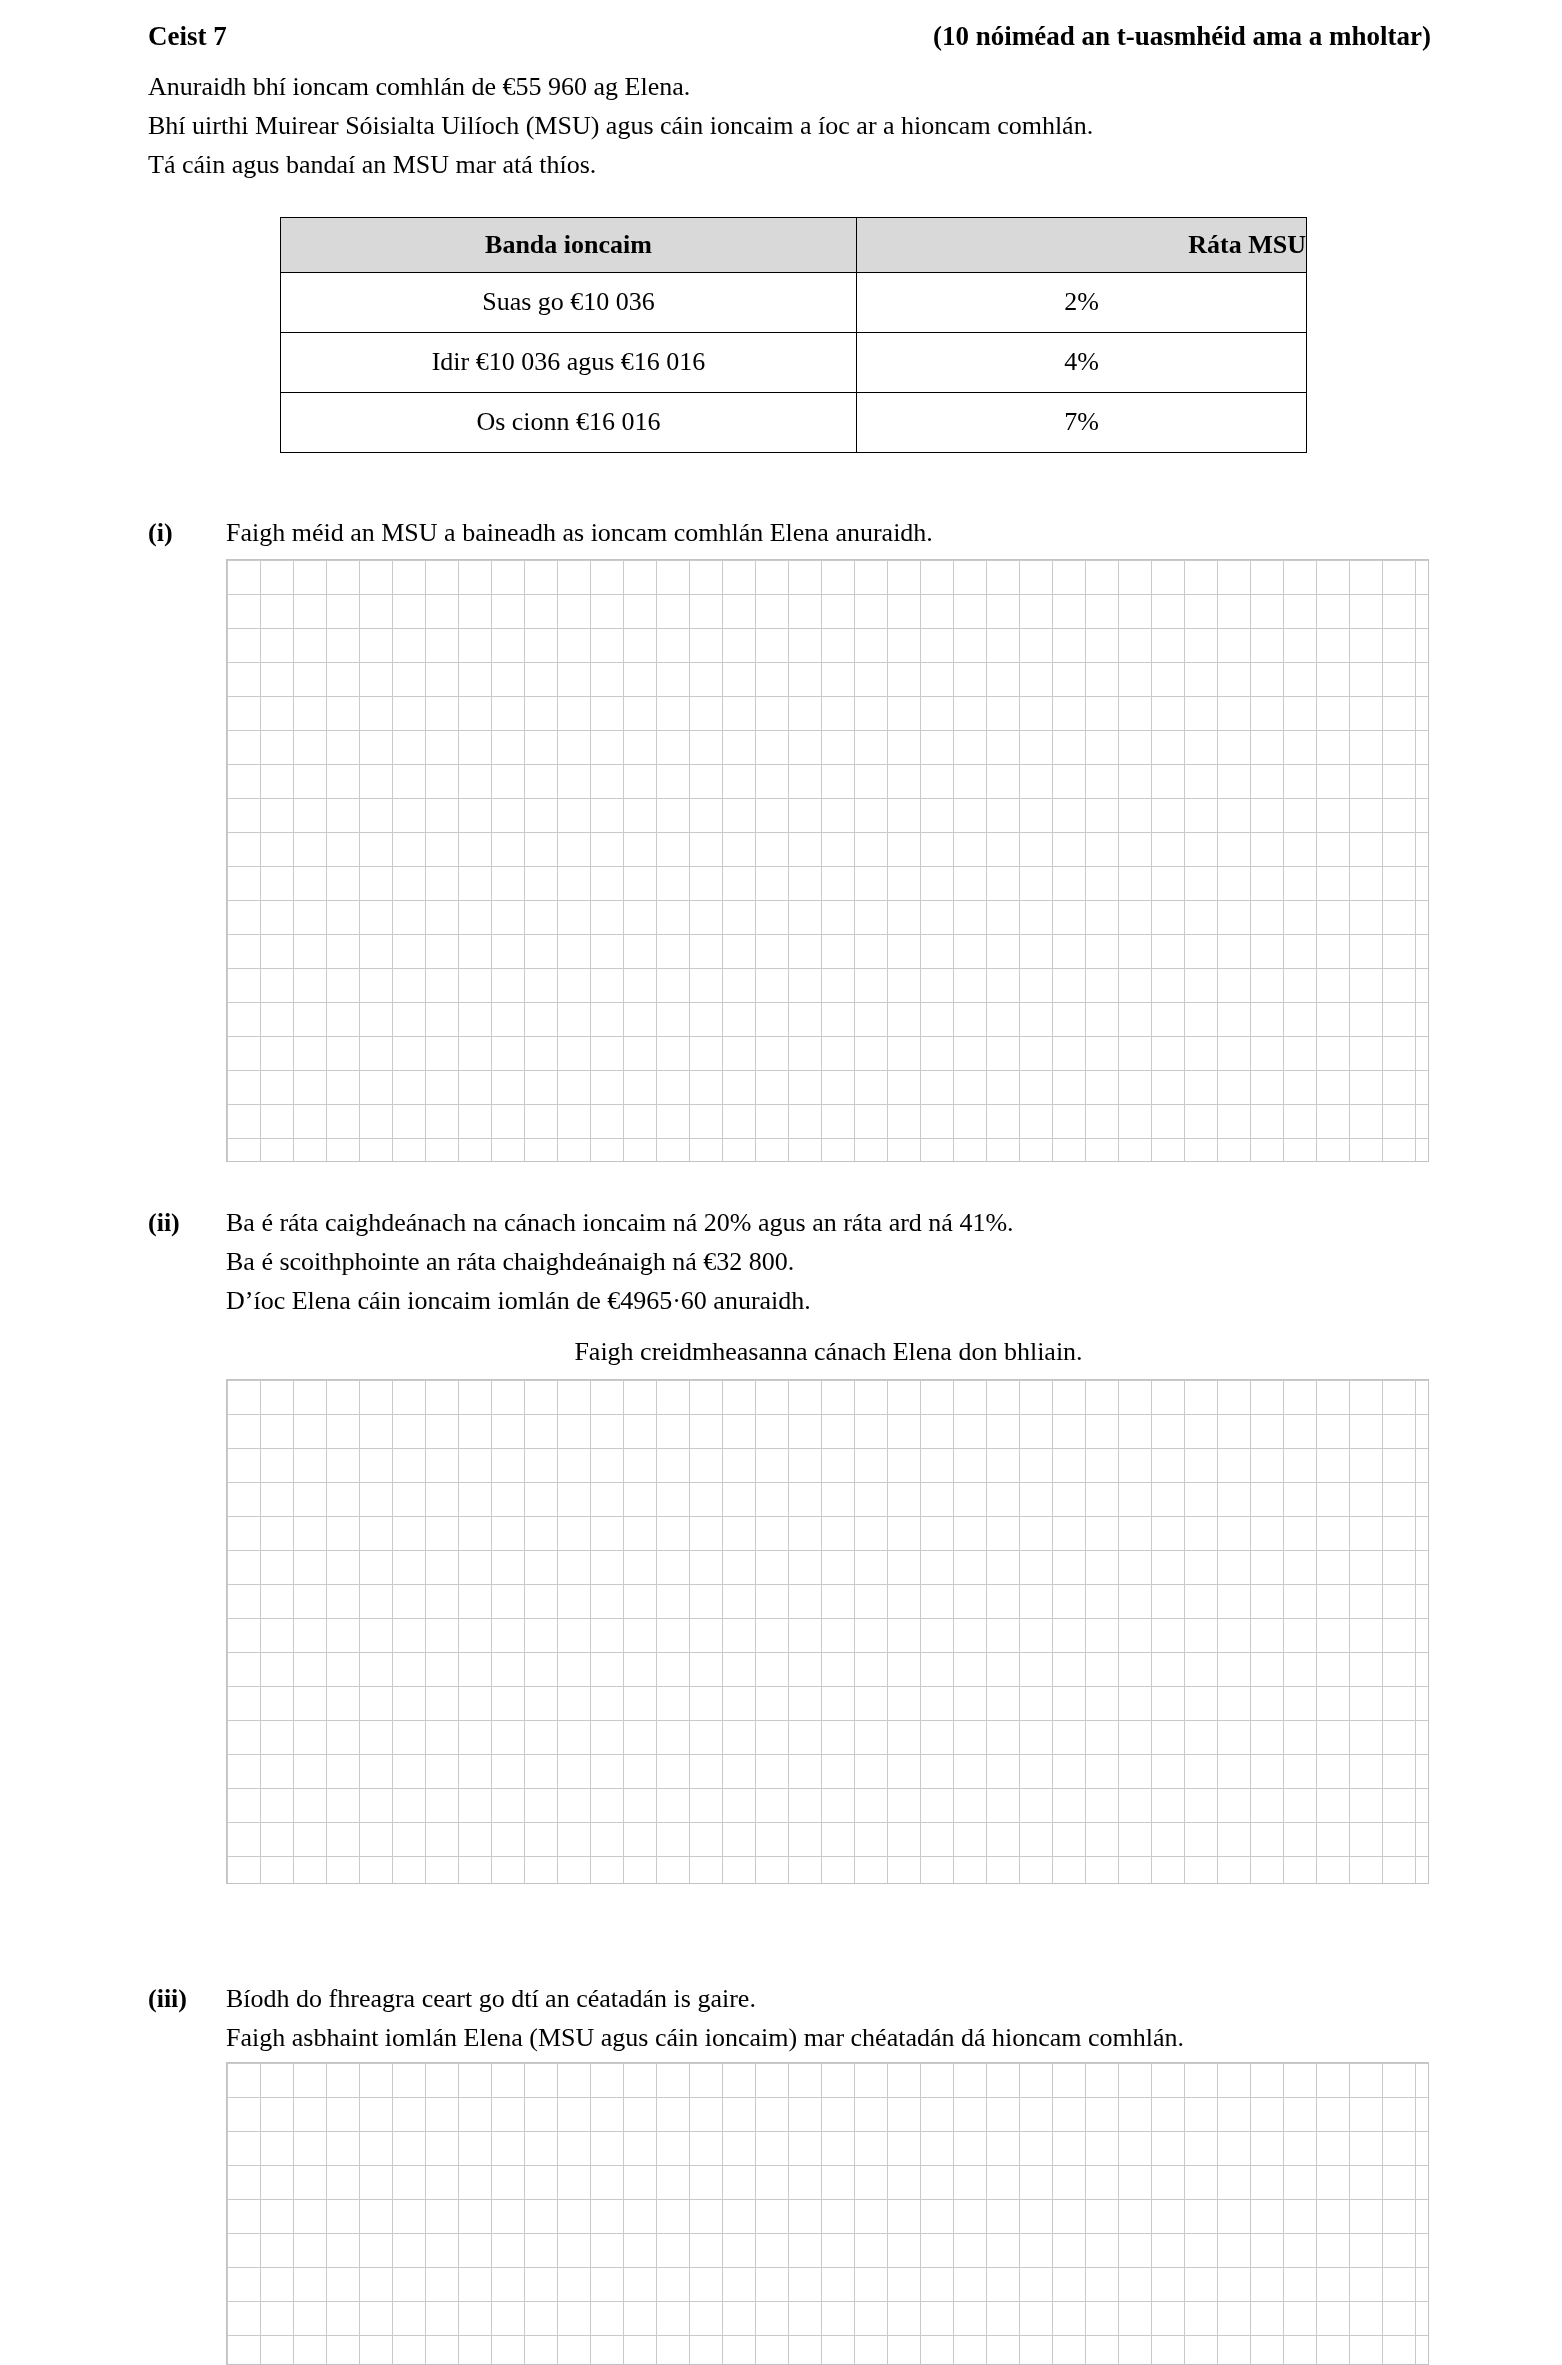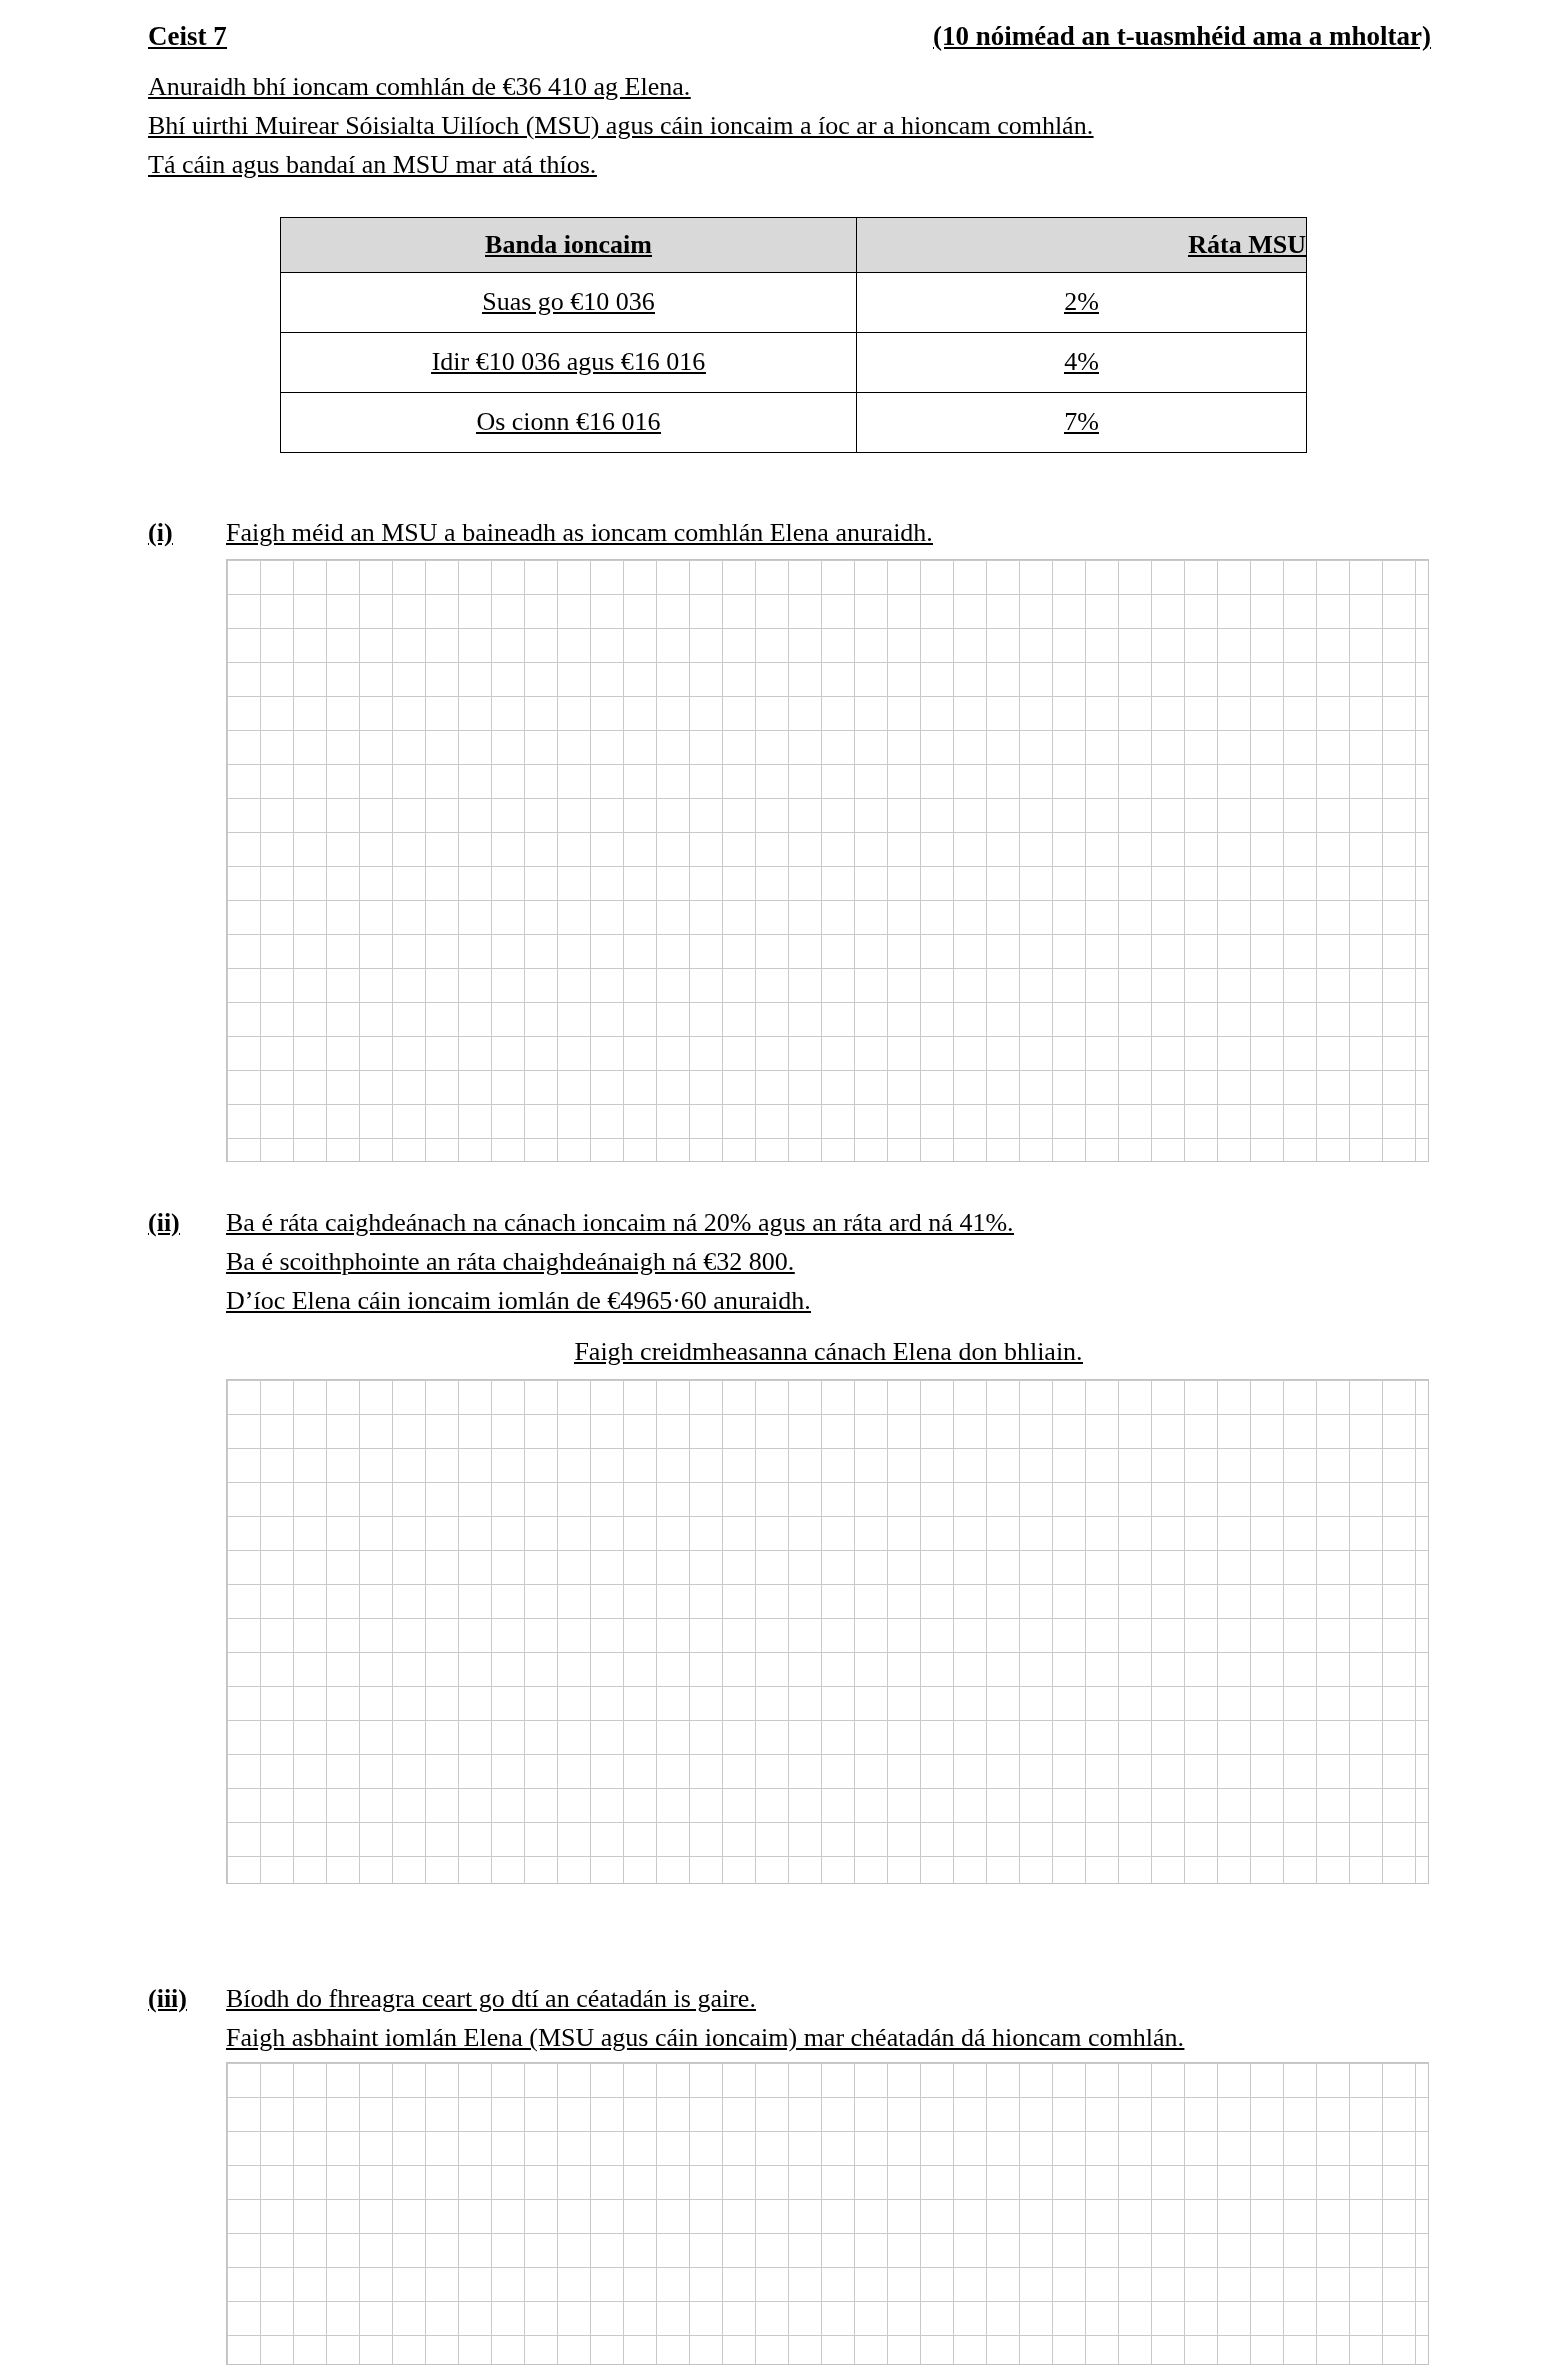--- a/index.html
+++ b/index.html
@@ -1,15 +1,15 @@
 <!DOCTYPE html>
 <html style="font-size:13.8px"><head>
 <meta charset="utf-8">
 <style>
-  * { margin: 0; padding: 0; box-sizing: border-box; text-decoration: underline; }
+  * { margin: 0; padding: 0; box-sizing: border-box; }
   html, body { background: #ffffff; }
   .page {
     position: relative;
     width: 1563px;
     height: 2366px;
     overflow: hidden;
     background: #ffffff;
     color: #000000;
     font-family: "Liberation Serif", "DejaVu Serif", serif;
     font-size: 26px;
@@ -68,21 +68,21 @@
 <body>
 
 <div class="page">
 
   <div class="header-row">
     <span>Ceist 7</span>
     <span>(10 nóiméad an t-uasmhéid ama a mholtar)</span>
   </div>
 
   <div class="intro">
-    <div>Anuraidh bhí ioncam comhlán de €36 410 ag Elena.</div>
+    <div>Anuraidh bhí ioncam comhlán de €55 960 ag Elena.</div>
     <div>Bhí uirthi Muirear Sóisialta Uilíoch (MSU) agus cáin ioncaim a íoc ar a hioncam comhlán.</div>
     <div>Tá cáin agus bandaí an MSU mar atá thíos.</div>
   </div>
 
   <table class="msu">
     <thead>
       <tr>
         <th class="col-band">Banda ioncaim</th>
         <th class="col-rate">Ráta MSU</th>
       </tr>

